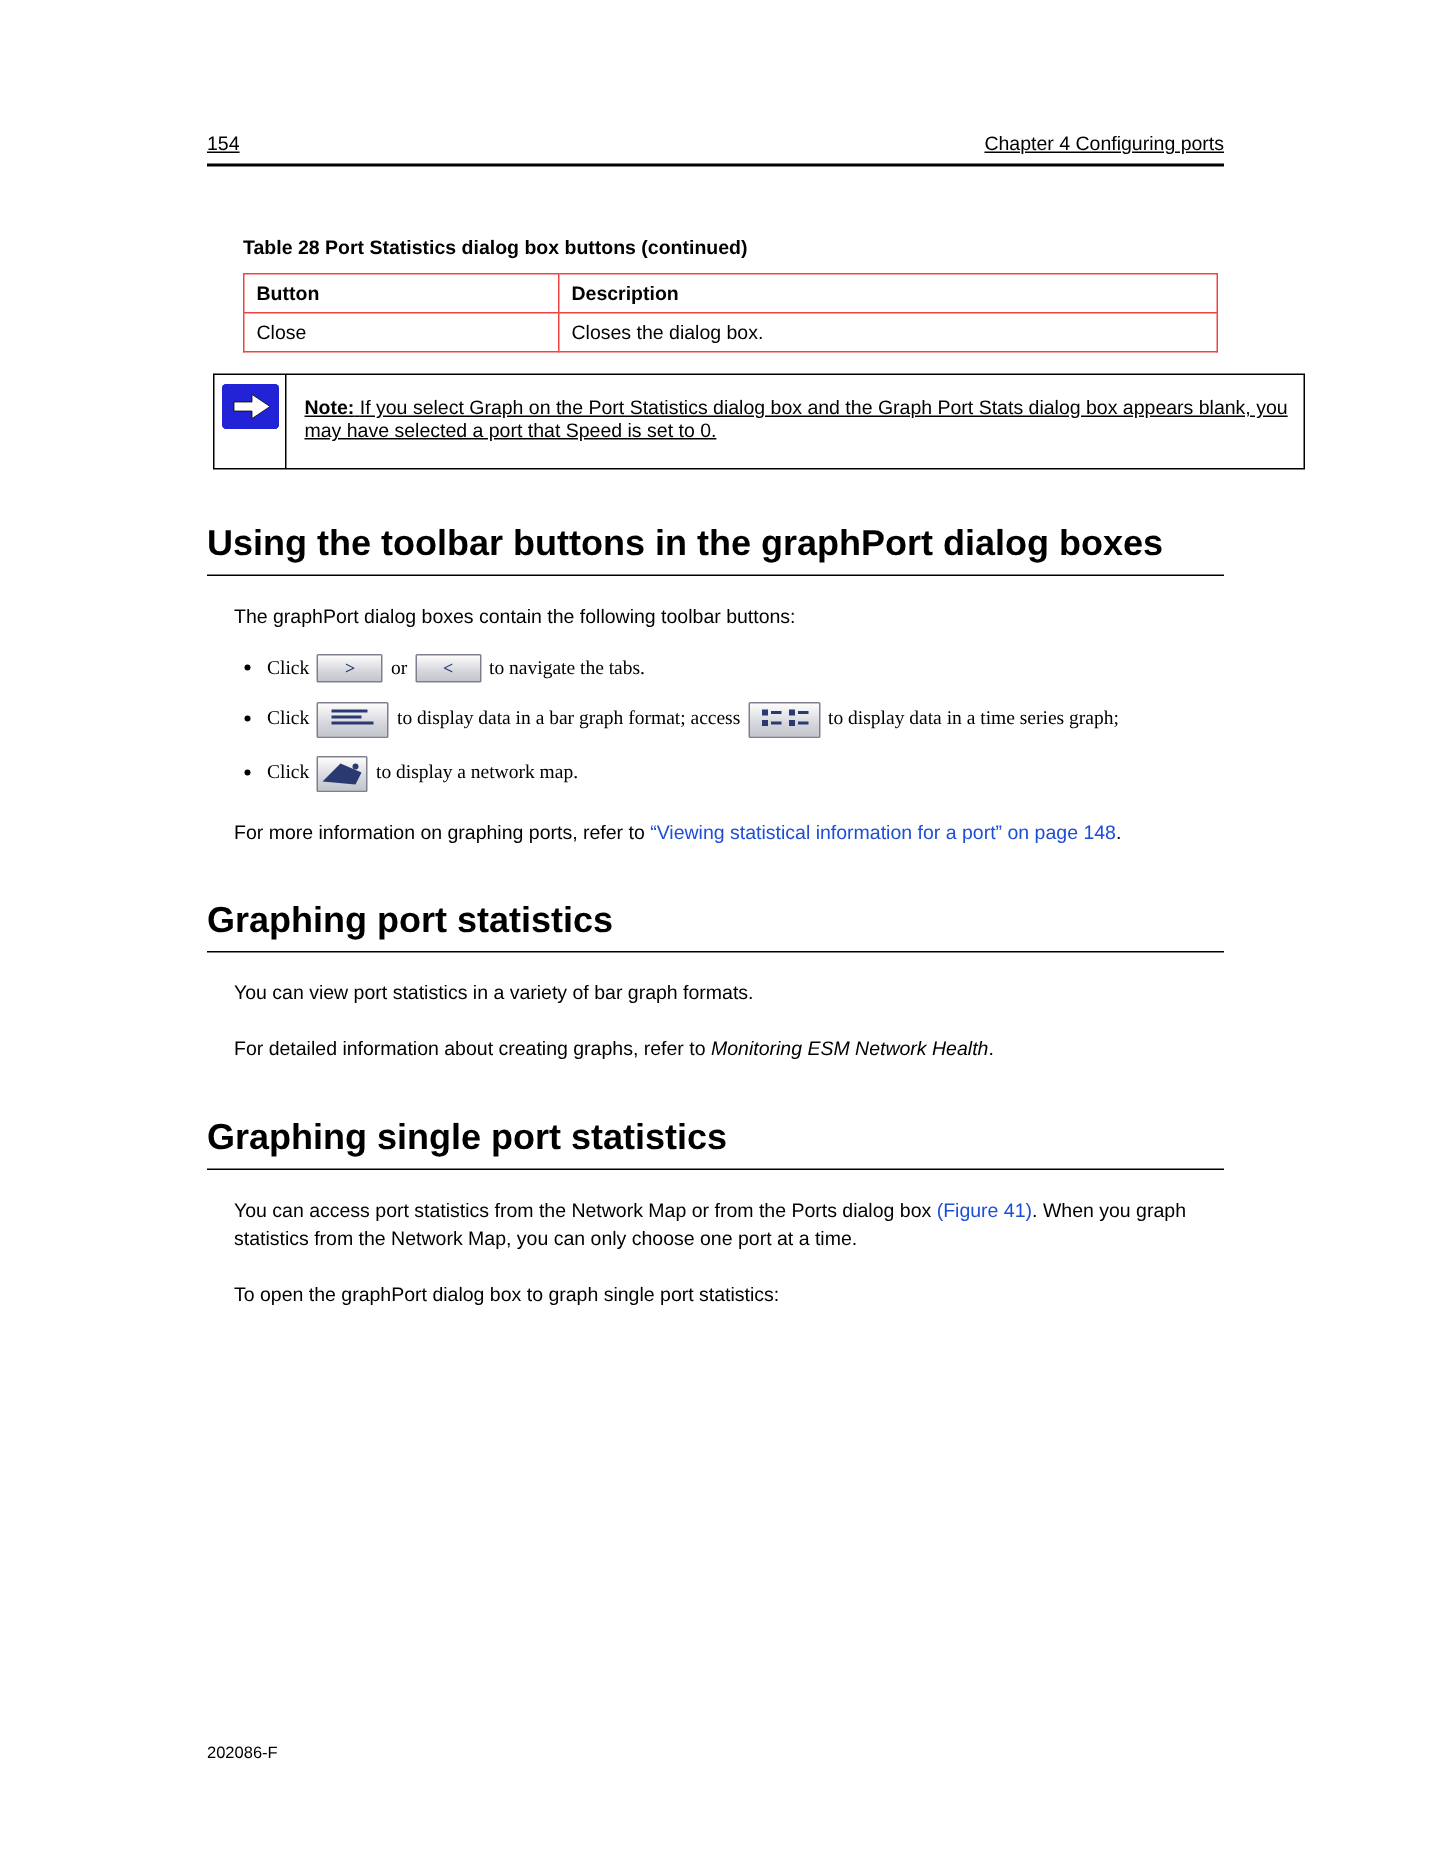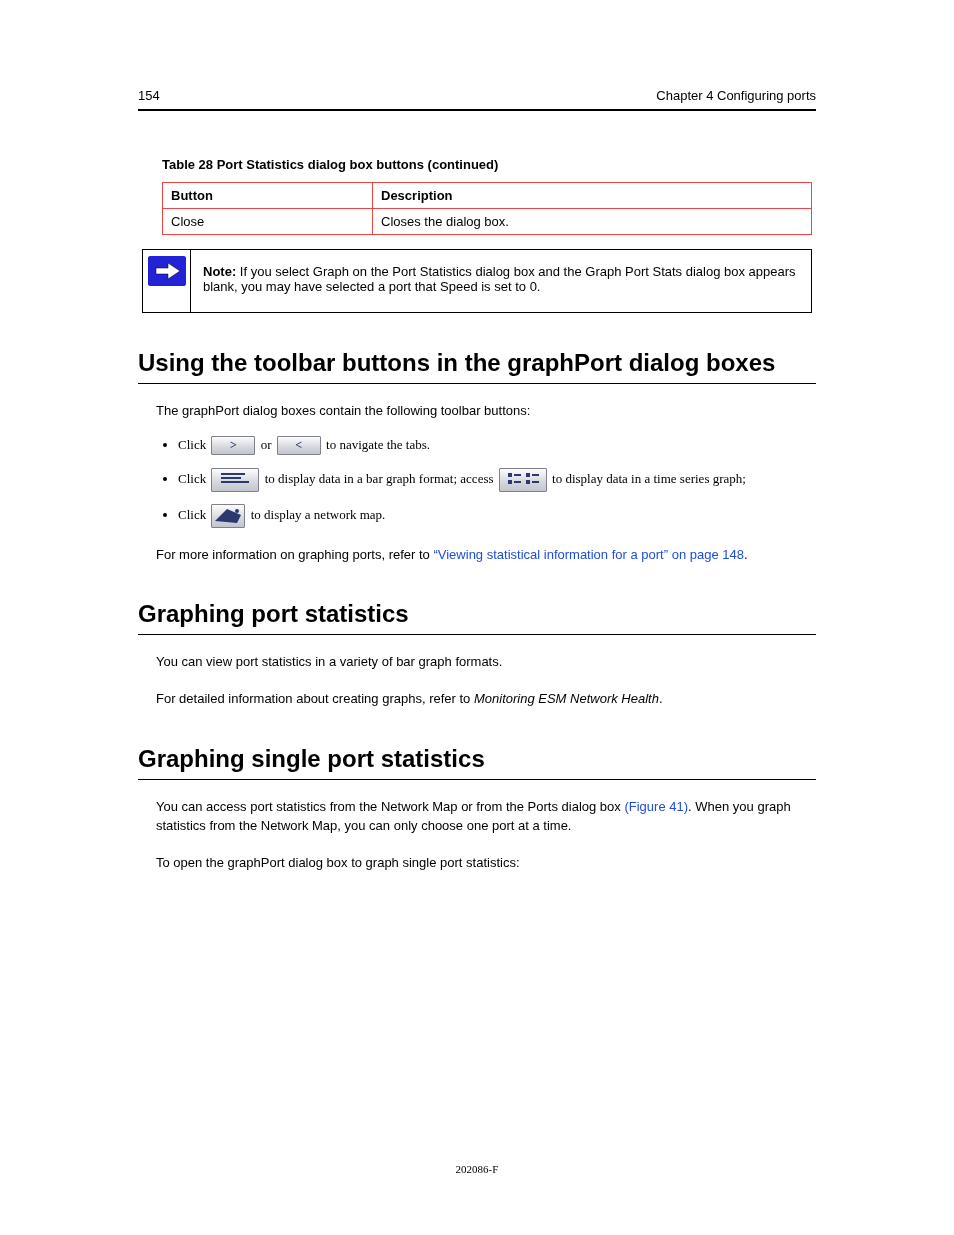--- a/index.html
+++ b/index.html
@@ -13,20 +13,21 @@
     padding: 88px 138px 60px 138px;
     font-size: 14px;
   }
   .page-header {
     display: flex;
     justify-content: space-between;
     align-items: center;
     font-size: 13px;
     color: #000;
     font-family: Arial, Helvetica, sans-serif;
+    text-decoration: underline;
   }
   .chapter-title {
     font-size: 13px;
     font-family: Arial, Helvetica, sans-serif;
   }
   .rule-thick {
     border: none;
     border-top: 2px solid #000;
     margin-top: 6px;
   }
@@ -49,24 +50,25 @@
     font-family: Arial, Helvetica, sans-serif;
     font-size: 13px;
   }
   .param-table th, .param-table td {
     border: 1px solid #ef4444;
     padding: 5px 8px;
     text-align: left;
   }
   .note-box {
     display: flex;
-    width: 670px;
+    width: 728px;
     border: 1px solid #000;
     margin-top: 14px;
     margin-left: 4px;
+    text-decoration: underline;
   }
   .note-icon-cell {
     width: 48px;
     border-right: 1px solid #000;
     display: flex;
     align-items: flex-start;
     justify-content: center;
     padding-top: 6px;
   }
   .note-icon {
@@ -125,22 +127,22 @@
     display: flex; align-items: center; justify-content: center;
     color: #2a3a70; font-weight: bold; font-size: 12px;
   }
   .lines-icon svg, .twolist-icon svg, .network-icon svg { display:block; margin:auto; }
   .link { color: #1d4ed8; }
   .footer {
     position: absolute;
     bottom: 60px;
     left: 138px;
     right: 138px;
-    text-align: center;
-    font-family: Liberation Serif, serif;
+    text-align: left;
+    font-family: Liberation Sans, sans-serif;
     font-size: 11px;
   }
 </style>
 </head>
 <body>
 
 <div class="page-header">
   <span>154</span>
   <span class="chapter-title">Chapter 4 Configuring ports</span>
 </div>

